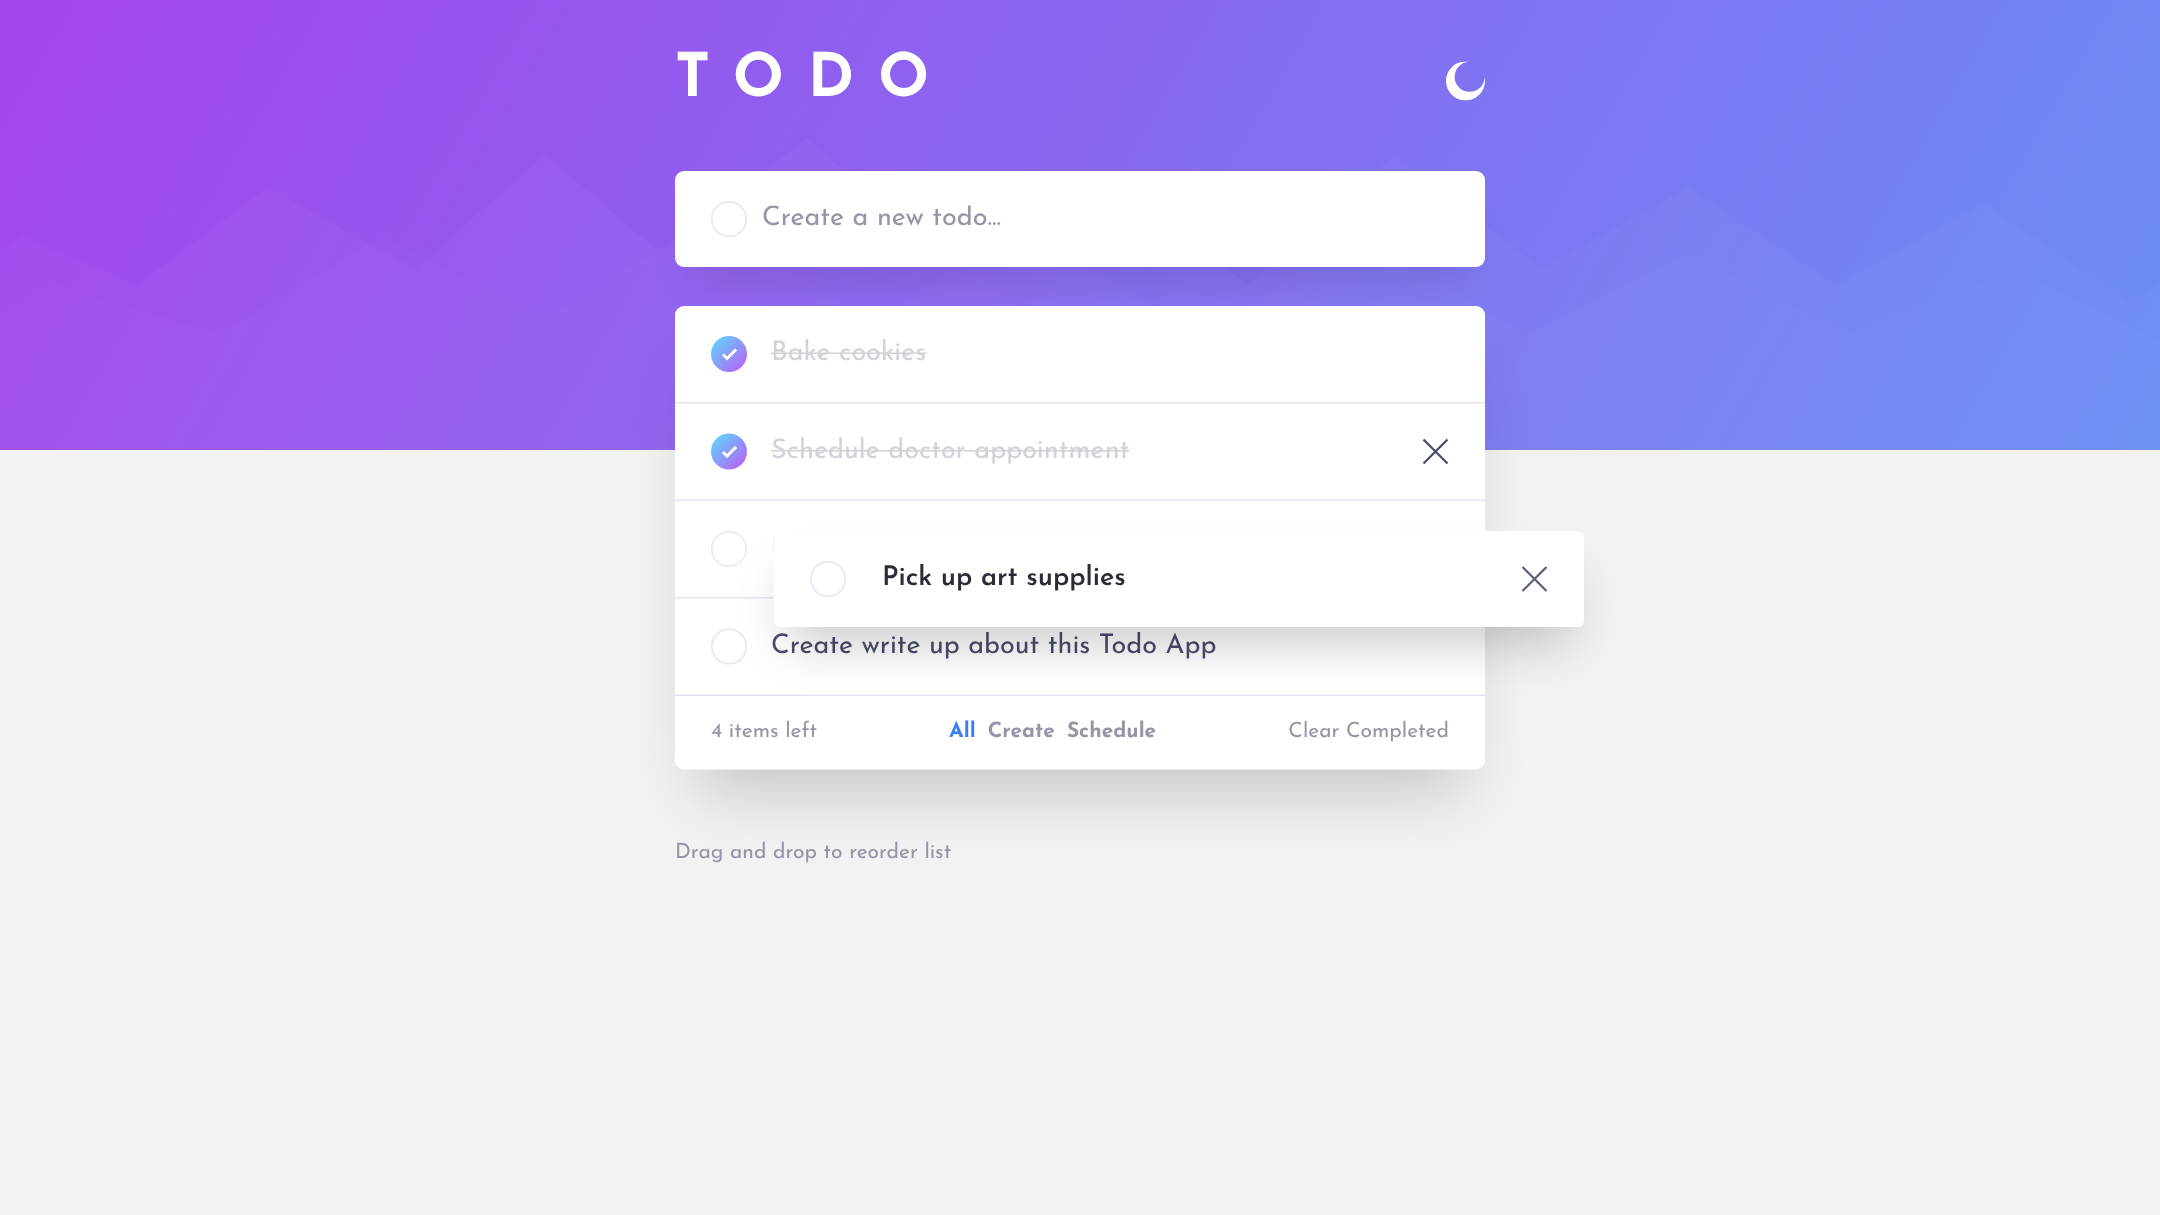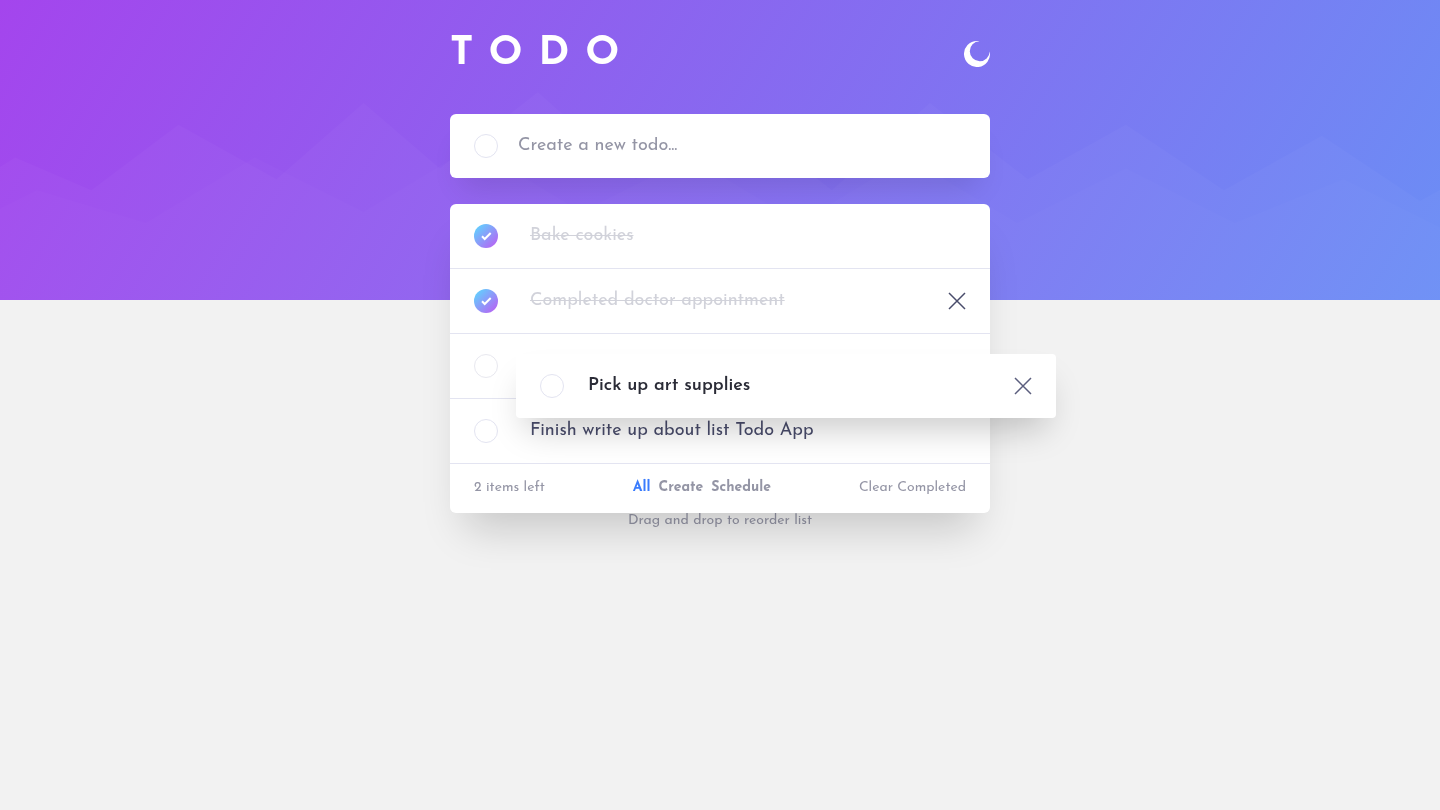--- a/index.html
+++ b/index.html
@@ -57,21 +57,21 @@
     color: #fff;
   }
   .theme-toggle svg { width: 26px; height: 26px; display: block; }
   .new-todo {
     background: #fff;
     border-radius: 6px;
     height: 64px;
     display: flex;
     align-items: center;
     padding: 0 24px;
-    gap: 20px;
+    gap: 10px;
     margin-bottom: 26px;
     box-shadow: 0 20px 30px -12px rgba(0,0,0,0.12);
   }
   .new-todo input {
     border: none;
     outline: none;
     font-size: 18px;
     flex: 1;
     font-family: inherit;
     color: #393a4b;
@@ -94,21 +94,21 @@
   .todo-list {
     background: #fff;
     border-radius: 6px;
     box-shadow: 0 30px 40px -15px rgba(0,0,0,0.18);
     position: relative;
   }
   .todo-item {
     display: flex;
     align-items: center;
     padding: 20px 24px;
-    gap: 32px;
+    gap: 16px;
     border-bottom: 1px solid #e3e4f1;
     position: relative;
   }
   .todo-text {
     font-size: 18px;
     color: #494c6b;
     flex: 1;
   }
   .todo-item.completed .todo-text {
     color: #d1d2da;
@@ -135,21 +135,22 @@
     flex: 1;
     display: flex;
     justify-content: center;
     gap: 8px;
     font-weight: 700;
   }
   .filter { cursor: pointer; }
   .filter.active { color: #3a7cfd; }
   .clear-completed { cursor: pointer; text-align: right; }
   .drag-hint {
-    text-align: center;
+    text-align: left;
+    margin-top: 48px;
     color: #9495a5;
     font-size: 14px;
   }
   .floating-item {
     position: absolute;
     top: 354px;
     left: 516px;
     width: 540px;
     background: #fff;
     border-radius: 4px;
@@ -202,40 +203,40 @@
       </div>
       <div class="todo-text">Bake cookies</div>
     </div>
 
     <div class="todo-item completed">
       <div class="circle checked">
         <svg viewBox="0 0 11 9">
             <path fill="none" stroke="#fff" stroke-width="2" d="M1 4.304L3.696 7l6-6"></path>
           </svg>
       </div>
-      <div class="todo-text">Completed doctor appointment</div>
+      <div class="todo-text">Schedule doctor appointment</div>
       <div class="delete-btn">
         <svg viewBox="0 0 18 18">
             <path fill="#494C6B" d="M17 1L1 17M1 1l16 16" stroke="#494C6B" stroke-width="1.5"></path>
           </svg>
       </div>
     </div>
 
     <div class="todo-item ghost">
       <div class="circle"></div>
       <div class="todo-text">Pick up art supplies</div>
     </div>
 
     <div class="todo-item">
       <div class="circle"></div>
-      <div class="todo-text">Finish write up about list Todo App</div>
+      <div class="todo-text">Create write up about this Todo App</div>
     </div>
 
     <div class="footer">
-      <div class="items-left">2 items left</div>
+      <div class="items-left">4 items left</div>
       <div class="filters">
         <span class="filter active">All</span>
         <span class="filter">Create</span>
         <span class="filter">Schedule</span>
       </div>
       <div class="clear-completed">Clear Completed</div>
     </div>
 
   </div>
 

